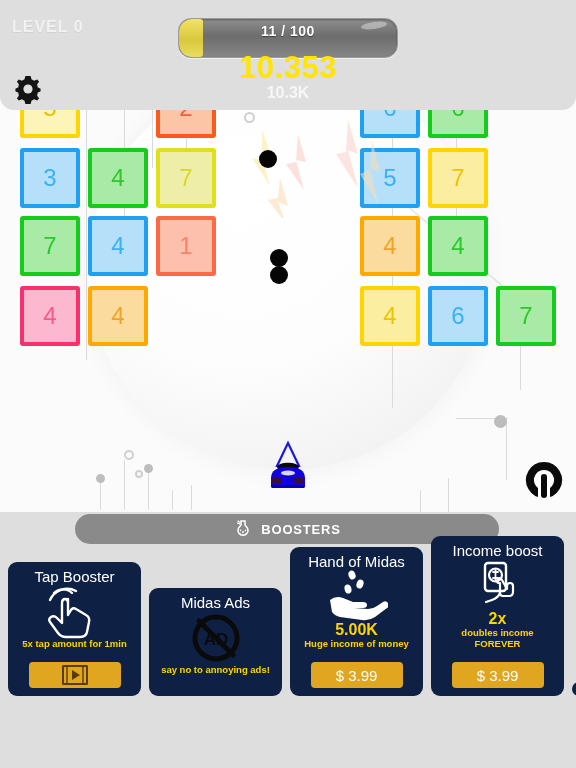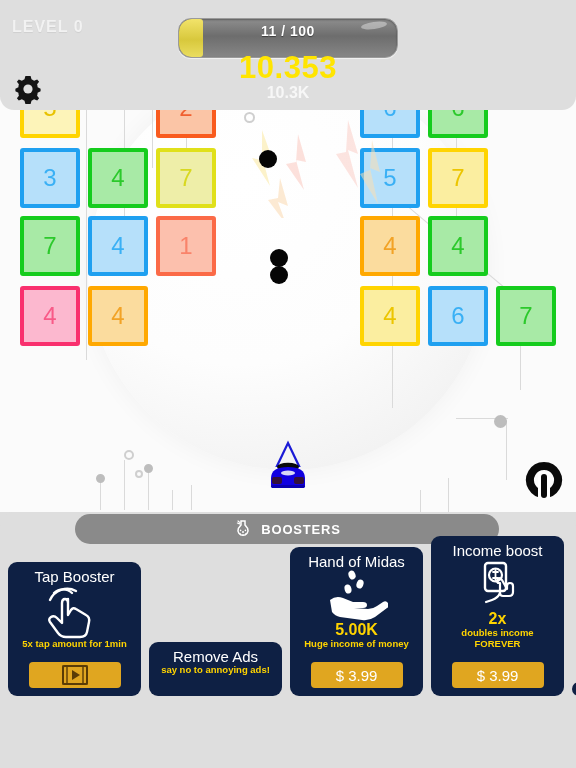--- a/index.html
+++ b/index.html
@@ -371,21 +371,28 @@
           <div class="card-btn">
             <svg width="26" height="20" viewBox="0 0 26 20">
               <rect x="1" y="1" width="24" height="18" rx="1.5" fill="none" stroke="#5a3c06" stroke-width="2"></rect>
               <rect x="1" y="1" width="4" height="18" fill="none" stroke="#5a3c06" stroke-width="1.4"></rect>
               <rect x="21" y="1" width="4" height="18" fill="none" stroke="#5a3c06" stroke-width="1.4"></rect>
               <polygon points="10,5 18,10 10,15" fill="#5a3c06"></polygon>
             </svg>
           </div>
         </div>
         <div class="card">
-          <div class="card-title">Remove Ads</div>
+          <div class="card-title">Midas Ads</div>
+          <div class="card-art">
+            <svg width="58" height="54" viewBox="0 0 58 54">
+              <circle cx="29" cy="27" r="21" fill="none" stroke="#0a0a0a" stroke-width="5"></circle>
+              <path d="M12 10 L46 44" stroke="#0a0a0a" stroke-width="5" stroke-linecap="round"></path>
+              <text x="29" y="34" font-family="Liberation Sans, sans-serif" font-size="17" font-weight="bold" fill="#0a0a0a" text-anchor="middle">AD</text>
+            </svg>
+          </div>
           <div class="card-desc">say no to annoying ads!</div>
         </div>
         <div class="card">
           <div class="card-title">Hand of Midas</div>
           <div class="card-art">
             <svg width="62" height="52" viewBox="0 0 62 52">
               <ellipse cx="26" cy="5" rx="3.4" ry="4.6" fill="#fff" transform="rotate(-20 26 5)"></ellipse>
               <ellipse cx="34" cy="14" rx="3.4" ry="4.6" fill="#fff" transform="rotate(20 34 14)"></ellipse>
               <ellipse cx="22" cy="19" rx="3.4" ry="4.6" fill="#fff" transform="rotate(-15 22 19)"></ellipse>
               <path d="M4 30 q6 -5 13 -2 l10 4 l10 0 q4 0 4 3 q0 3 -4 3 l-9 0 l14 1 q5 0 9 -3 l6 -4 q3 -2 5 1 q2 3 -1 5 l-12 9 q-6 4 -13 3 l-22 -3 q-5 -1 -8 -5 Z" fill="#fff"></path>

